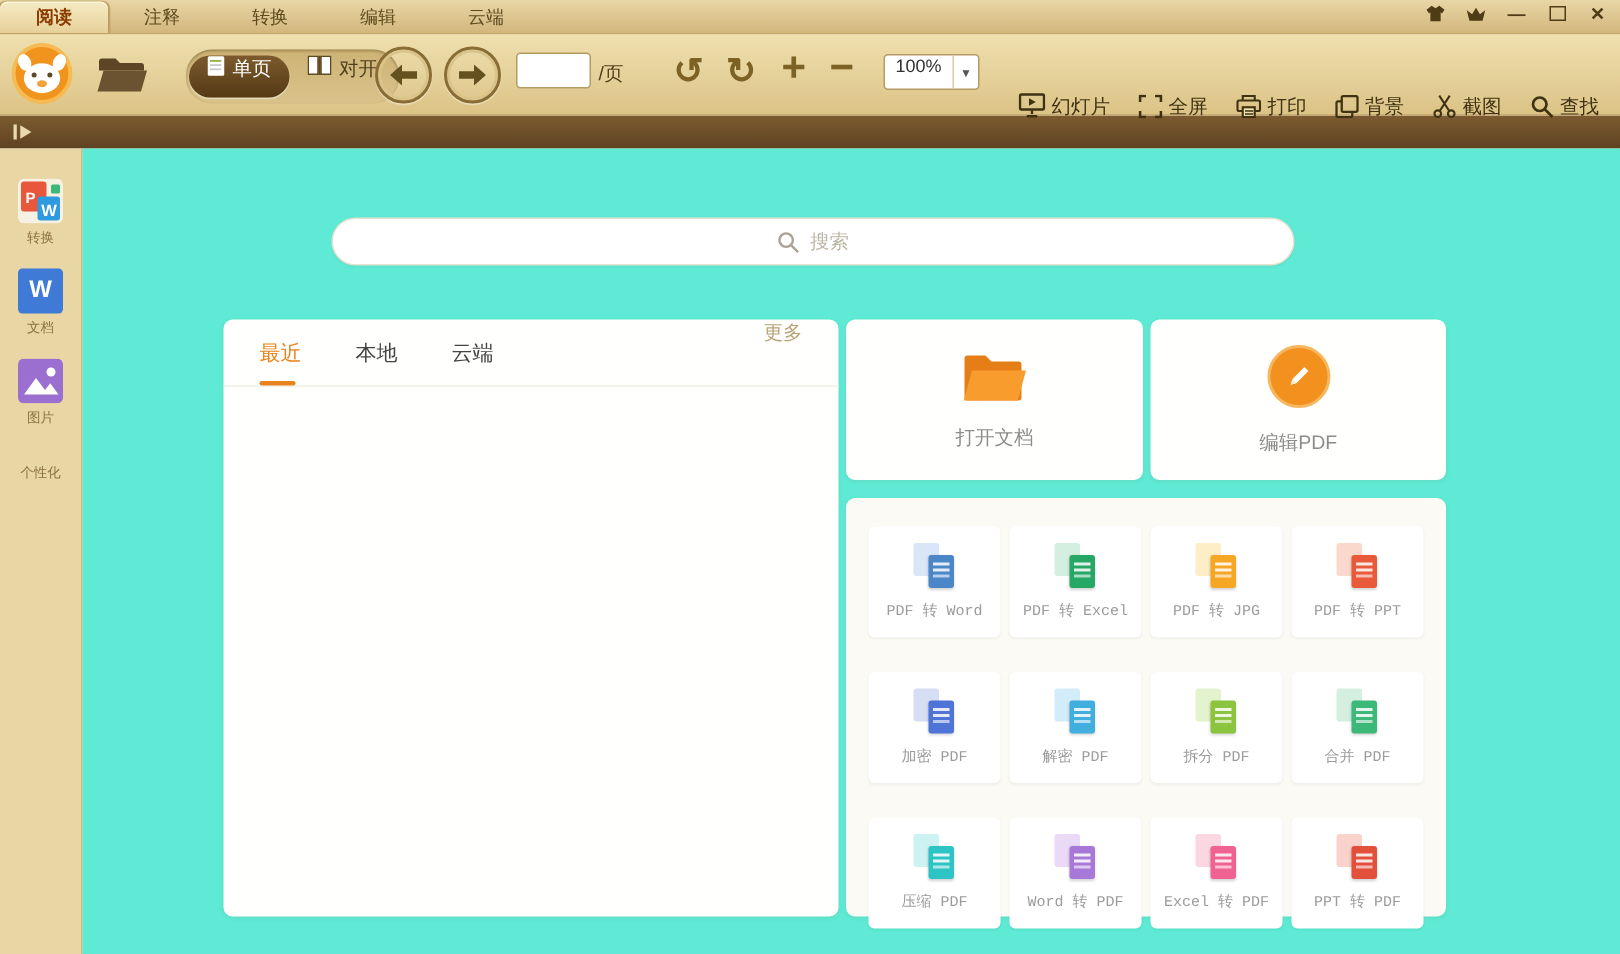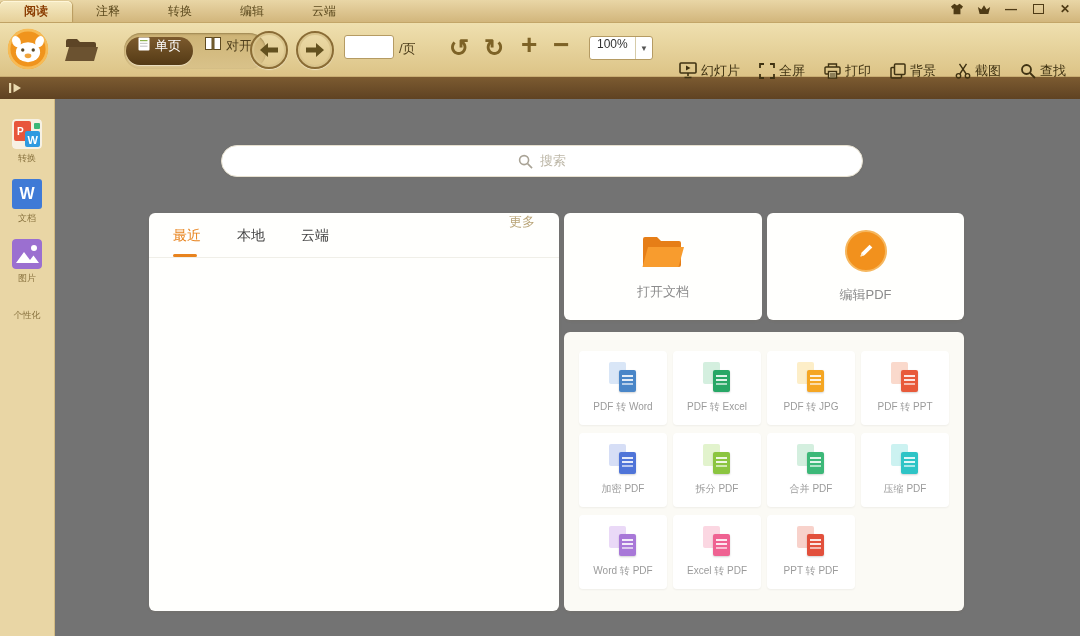--- a/index.html
+++ b/index.html
@@ -72,21 +72,21 @@
   .content{display:flex;height:538px;box-shadow:inset -2px -2px 0 #f5dcc4;}
   .sidebar{
     width:55px;background:#e9d6a5;border-right:1px solid #d2ba82;
     display:flex;flex-direction:column;align-items:center;padding-top:20px;box-sizing:border-box;
   }
   .sideitem{display:flex;flex-direction:column;align-items:center;margin-bottom:14px;}
   .sideicon{width:30px;height:30px;border-radius:4px;overflow:hidden;display:flex;align-items:center;justify-content:center;}
   .sidelabel{font-size:9px;color:#8a7440;margin-top:3px;}
   .sidefoot{font-size:9px;color:#8a7440;margin-top:10px;text-align:center;}
   .w-tile{width:30px;height:30px;background:#3f7ad6;color:#fff;font-weight:bold;font-size:16px;display:flex;align-items:center;justify-content:center;border-radius:3px;}
-  .main{flex:1;position:relative;background:#737373;}
+  .main{flex:1;position:relative;background:#5eead4;}
   
   .searchbar{
     position:absolute;left:166px;top:46px;width:640px;height:30px;background:#fff;
     border:1px solid #e7e1d0;border-radius:16px;display:flex;align-items:center;justify-content:center;gap:7px;
     box-shadow:0 1px 2px rgba(120,100,60,.08);
   }
   .searchbar .ph{font-size:13px;color:#bcb6a6;}
   
   .panel{position:absolute;background:#fffffd;border-radius:6px;box-shadow:0 1px 3px rgba(120,100,60,.10);}
   .filepanel{left:94px;top:114px;width:410px;height:398px;}
@@ -96,21 +96,21 @@
   .fp-tab.active::after{content:"";position:absolute;left:0;right:4px;bottom:0;height:3px;background:#e8831d;border-radius:2px;}
   .fp-more{margin-left:auto;font-size:13px;color:#b9a477;}
   .bigcard{display:flex;flex-direction:column;align-items:center;justify-content:center;gap:14px;}
   .opencard{left:509px;top:114px;width:198px;height:107px;}
   .editcard{left:712px;top:114px;width:197px;height:107px;}
   .bigcard .blabel{font-size:13px;color:#8c8c8c;}
   .editcircle{width:42px;height:42px;border-radius:50%;background:#f2911d;border:2px solid #f6b75e;display:flex;align-items:center;justify-content:center;box-sizing:border-box;}
   
   .convpanel{left:509px;top:233px;width:400px;height:279px;background:#fbfaf5;padding:10px 15px;box-sizing:border-box;}
   .conv-title{font-size:12px;color:#555;padding:2px 2px 8px;border-bottom:1px solid #eeede6;}
-  .convgrid{margin-top:9px;display:grid;grid-template-columns:repeat(4,1fr);gap:8px 6px;}
+  .convgrid{margin-top:9px;display:grid;grid-template-columns:repeat(4,1fr);gap:23px 6px;font-family:Liberation Mono, monospace;}
   .conv-item{background:#fff;border-radius:4px;height:74px;display:flex;flex-direction:column;align-items:center;justify-content:center;box-shadow:0 1px 2px rgba(0,0,0,.05);}
   .conv-icon{position:relative;width:34px;height:32px;}
   .conv-back{position:absolute;left:3px;top:0;width:17px;height:22px;border-radius:2px;}
   .conv-front{position:absolute;left:13px;top:8px;width:17px;height:22px;border-radius:2px;box-shadow:0 1px 2px rgba(0,0,0,.18);}
   .conv-front::after{content:"";position:absolute;left:3px;top:5px;right:3px;height:2px;background:rgba(255,255,255,.85);box-shadow:0 4px 0 rgba(255,255,255,.85),0 8px 0 rgba(255,255,255,.6);}
   .conv-label{font-size:10px;color:#9b9b9b;margin-top:6px;white-space:nowrap;}
 </style>
 </head>
 <body>
 
@@ -370,20 +370,27 @@
         </div>
 
         <div class="conv-item">
           <div class="conv-icon">
             <div class="conv-back" style="background: rgb(214, 222, 246);"></div>
             <div class="conv-front" style="background: rgb(79, 116, 216);"></div>
           </div>
           <div class="conv-label">加密 PDF</div>
         </div>
 
+        <div class="conv-item">
+          <div class="conv-icon">
+            <div class="conv-back" style="background: rgb(210, 236, 249);"></div>
+            <div class="conv-front" style="background: rgb(65, 174, 222);"></div>
+          </div>
+          <div class="conv-label">解密 PDF</div>
+        </div>
 
         <div class="conv-item">
           <div class="conv-icon">
             <div class="conv-back" style="background: rgb(226, 243, 205);"></div>
             <div class="conv-front" style="background: rgb(139, 197, 64);"></div>
           </div>
           <div class="conv-label">拆分 PDF</div>
         </div>
 
         <div class="conv-item">

